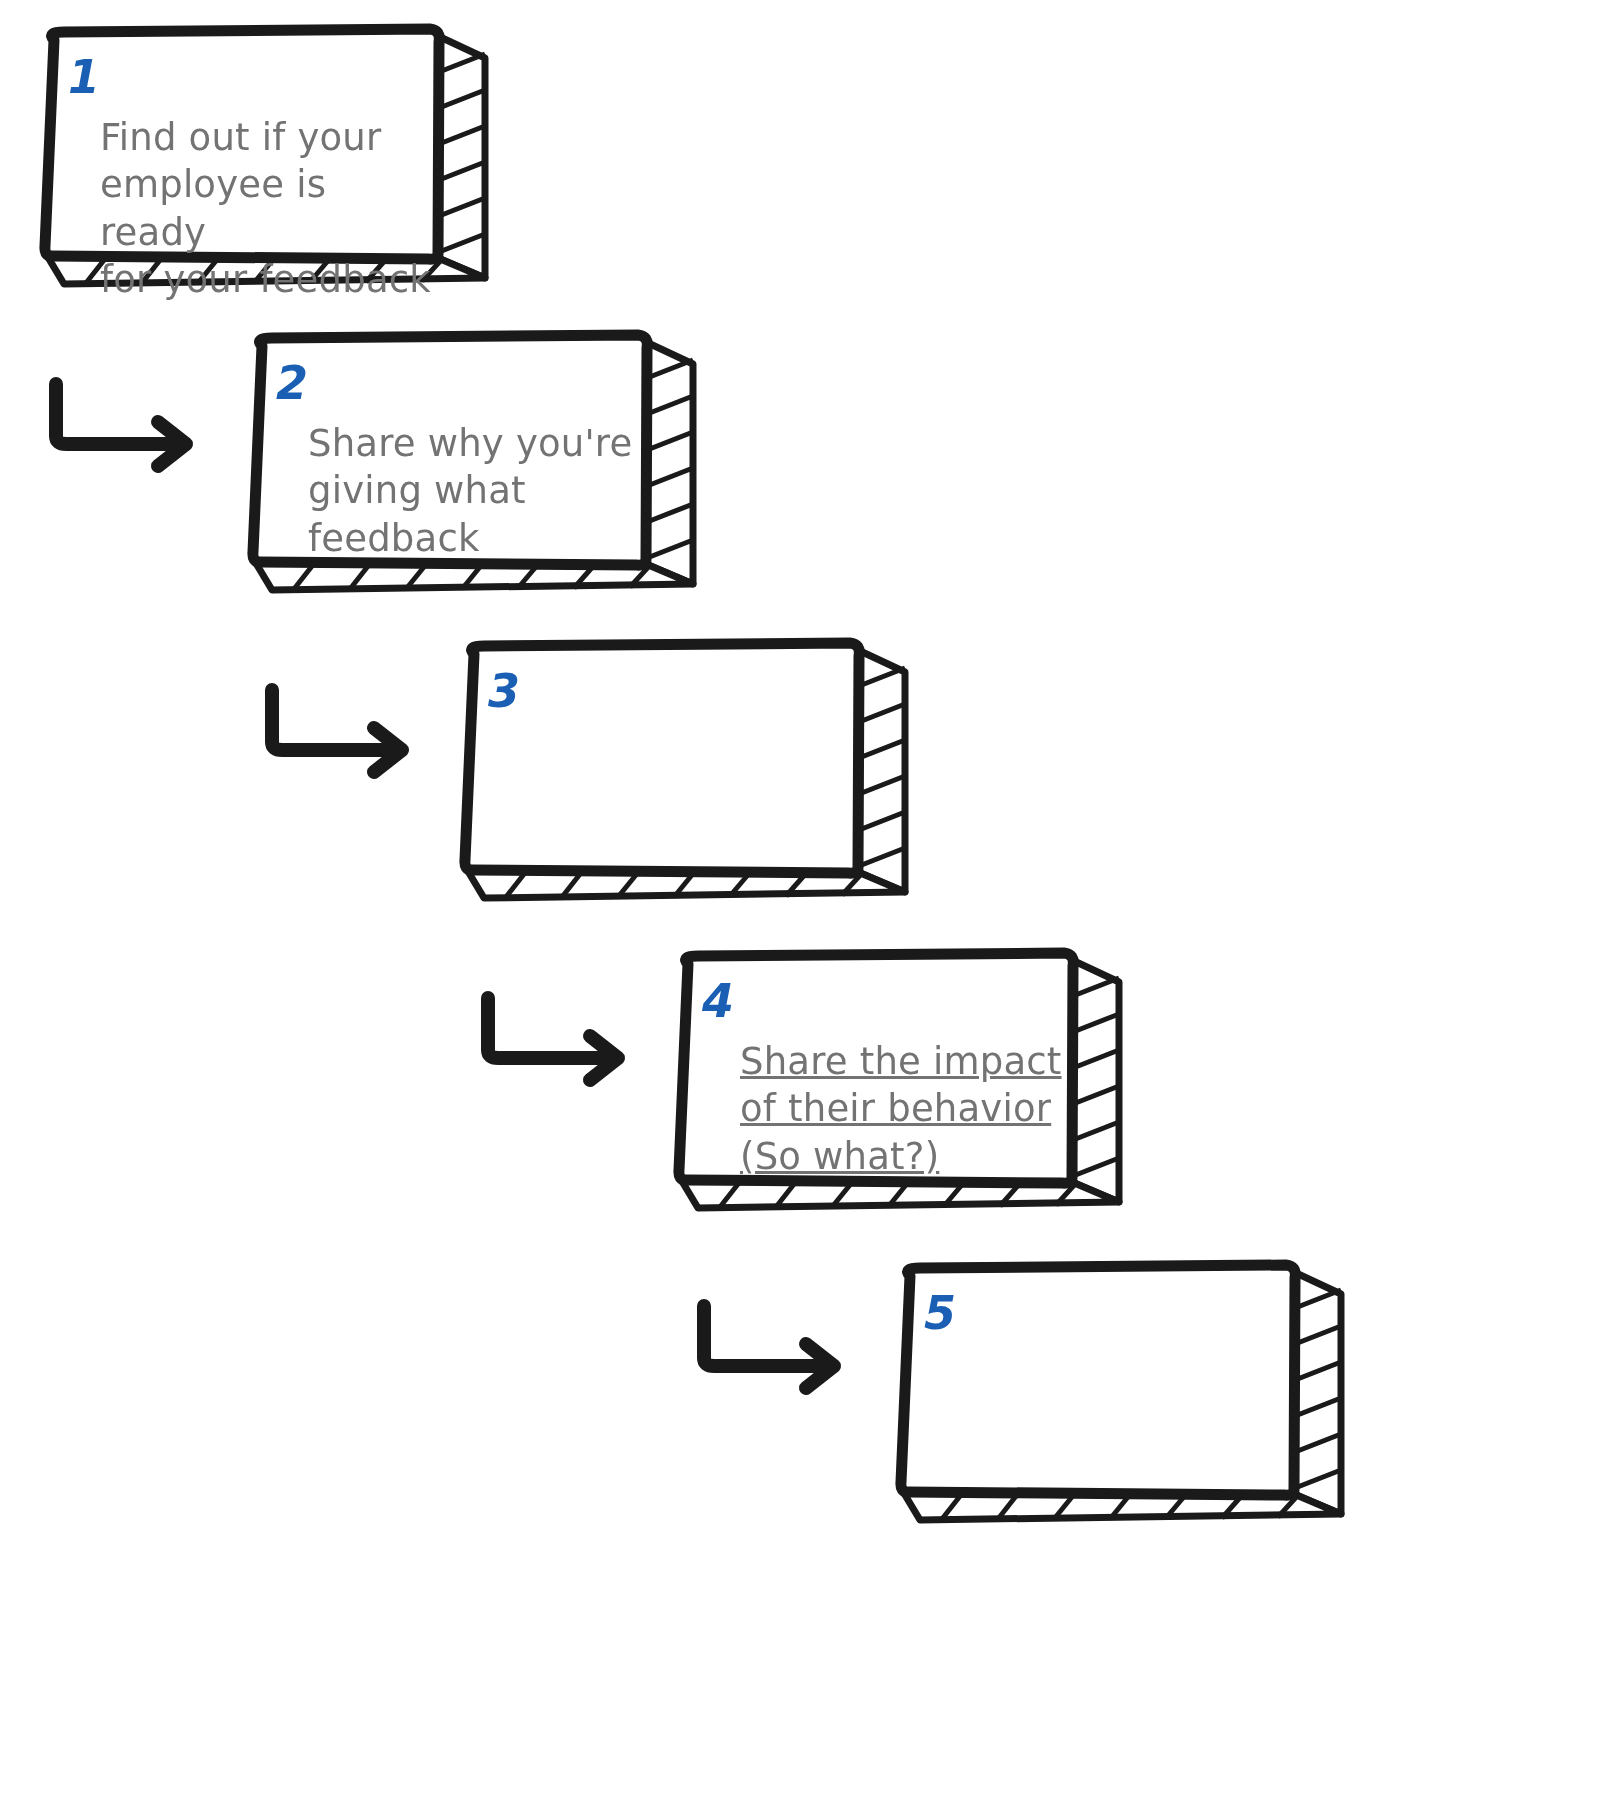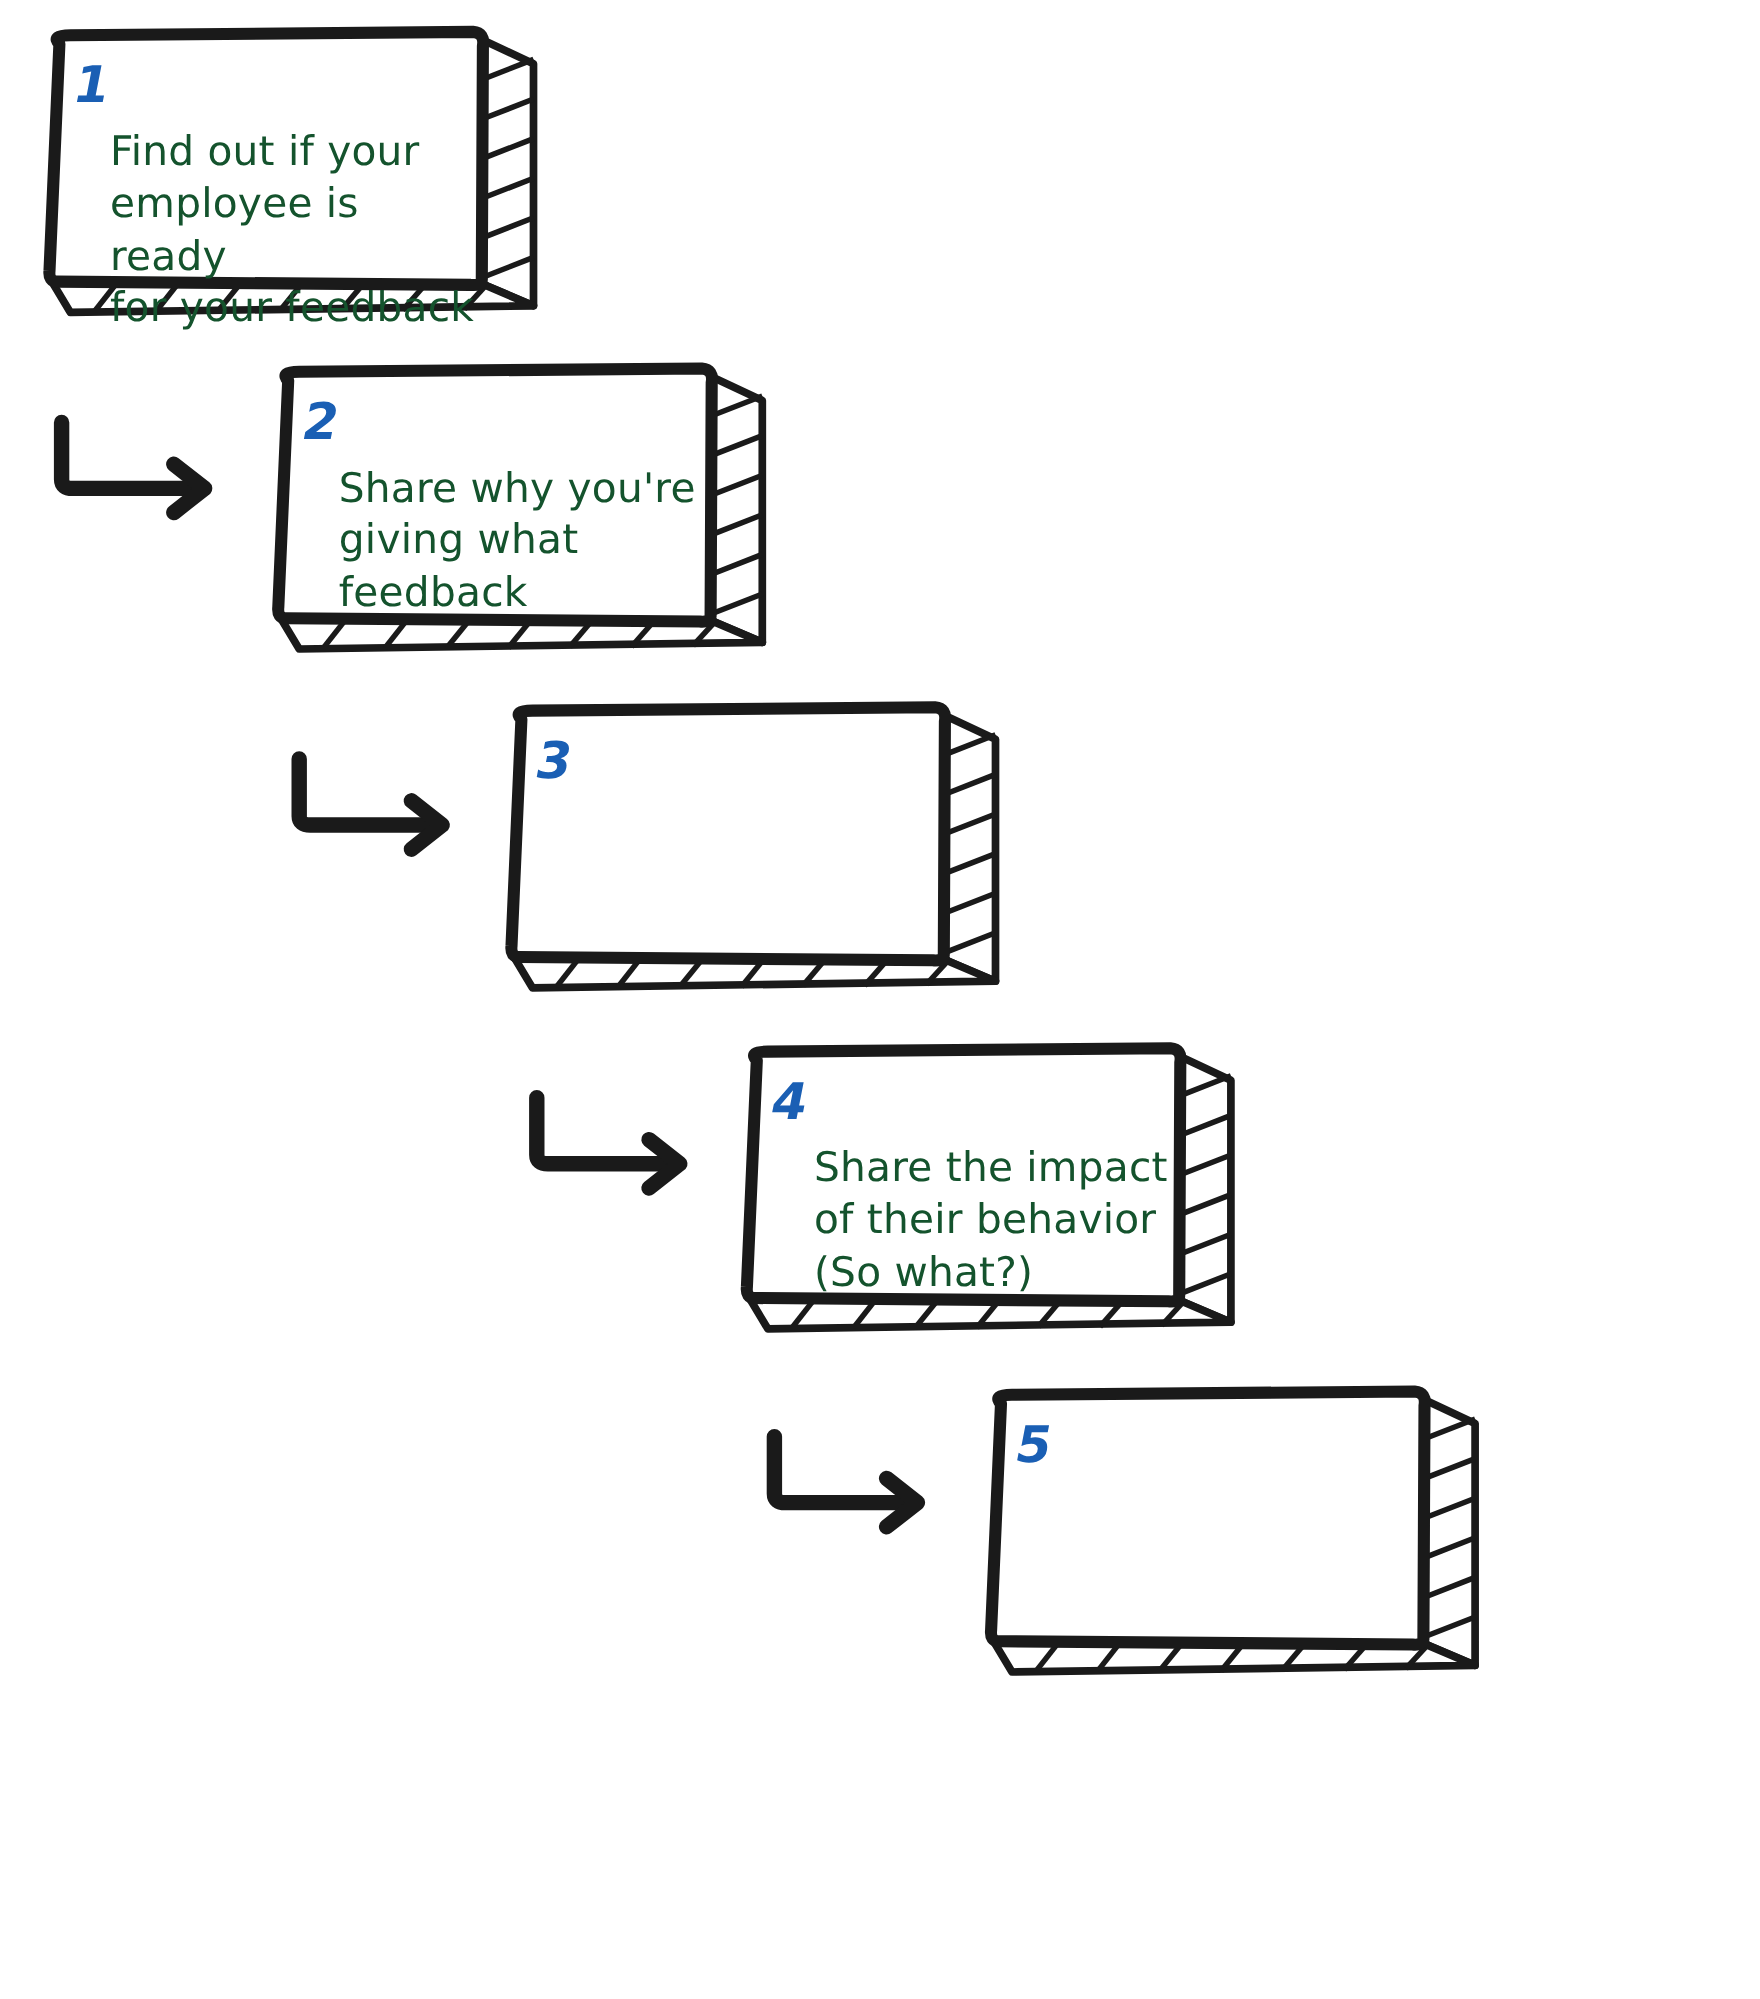--- a/index.html
+++ b/index.html
@@ -30,21 +30,21 @@
     font-family: "DejaVu Sans", sans-serif;
     font-weight: 700;
     font-style: italic;
     font-size: 46px;
     line-height: 1;
     letter-spacing: 0px;
     user-select: none;
   }
   .step-text {
     position: absolute;
-    color: #14532d;
+    color: #737373;
     font-family: "DejaVu Sans", sans-serif;
     font-size: 37px;
     line-height: 1.28;
     letter-spacing: 0.2px;
     white-space: pre-line;
     user-select: none;
   }
   .arrow {
     position: absolute;
   }
@@ -196,21 +196,21 @@
           <line x1="160" y1="257" x2="182" y2="230"></line>
           <line x1="216" y1="257" x2="238" y2="230"></line>
           <line x1="272" y1="256" x2="294" y2="230"></line>
           <line x1="328" y1="256" x2="350" y2="231"></line>
           <line x1="384" y1="255" x2="406" y2="231"></line>
         </g>
       </g>
       <path d="M16,14 Q8,6 26,6 L392,3 Q403,4 401,16 L400,228 Q400,234 390,233 L14,230 Q6,230 7,220 Z" fill="#ffffff" stroke="#1a1a1a" stroke-width="11" stroke-linejoin="round" stroke-linecap="round"></path>
     </svg>
     <div class="step-number" style="left:30px; top:28px;">4</div>
-    <div class="step-text" style="left:68px; top:88px; width:340px;">Share the impact
+    <div class="step-text" style="left:68px; top:88px; width:340px;text-decoration:underline;">Share the impact
 of their behavior
 (So what?)</div>
   </div>
 
   <div class="arrow" style="left:694px; top:1300px; width:160px; height:80px;">
     <svg width="160" height="80" viewBox="0 0 160 80">
       <path d="M10,6 L10,58 Q10,66 20,66 L126,66" fill="none" stroke="#1a1a1a" stroke-width="14" stroke-linecap="round" stroke-linejoin="round"></path>
       <path d="M112,44 L140,66 L112,88" fill="none" stroke="#1a1a1a" stroke-width="14" stroke-linecap="round" stroke-linejoin="round"></path>
     </svg>
   </div>

